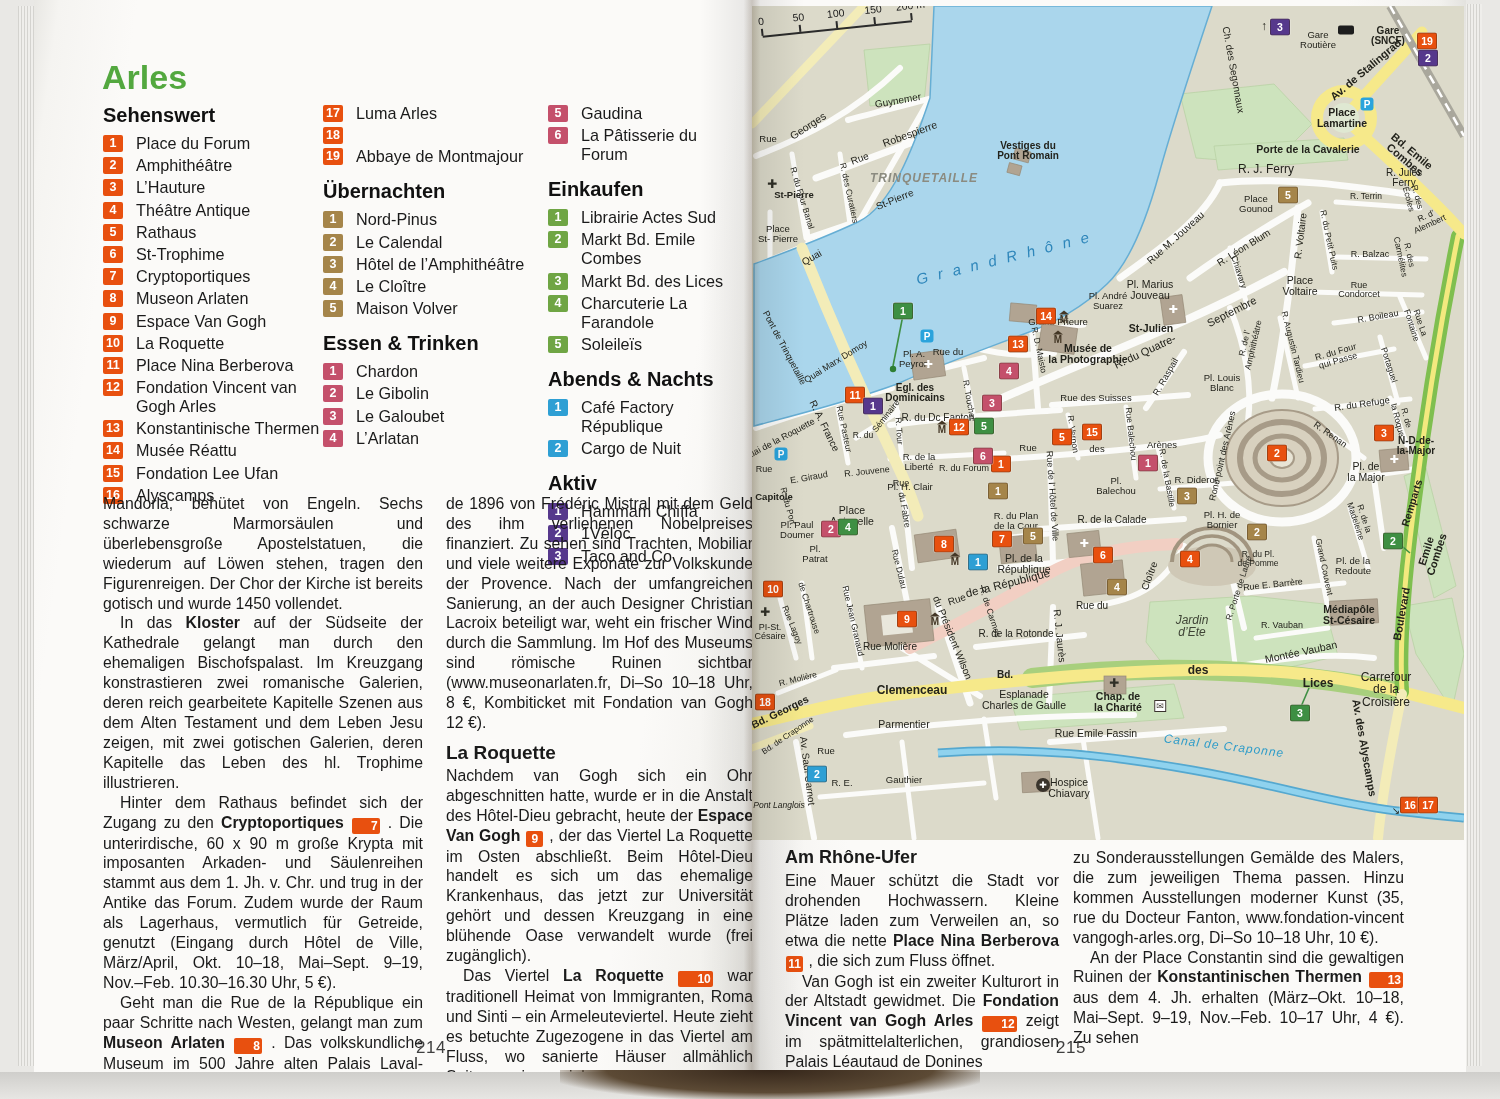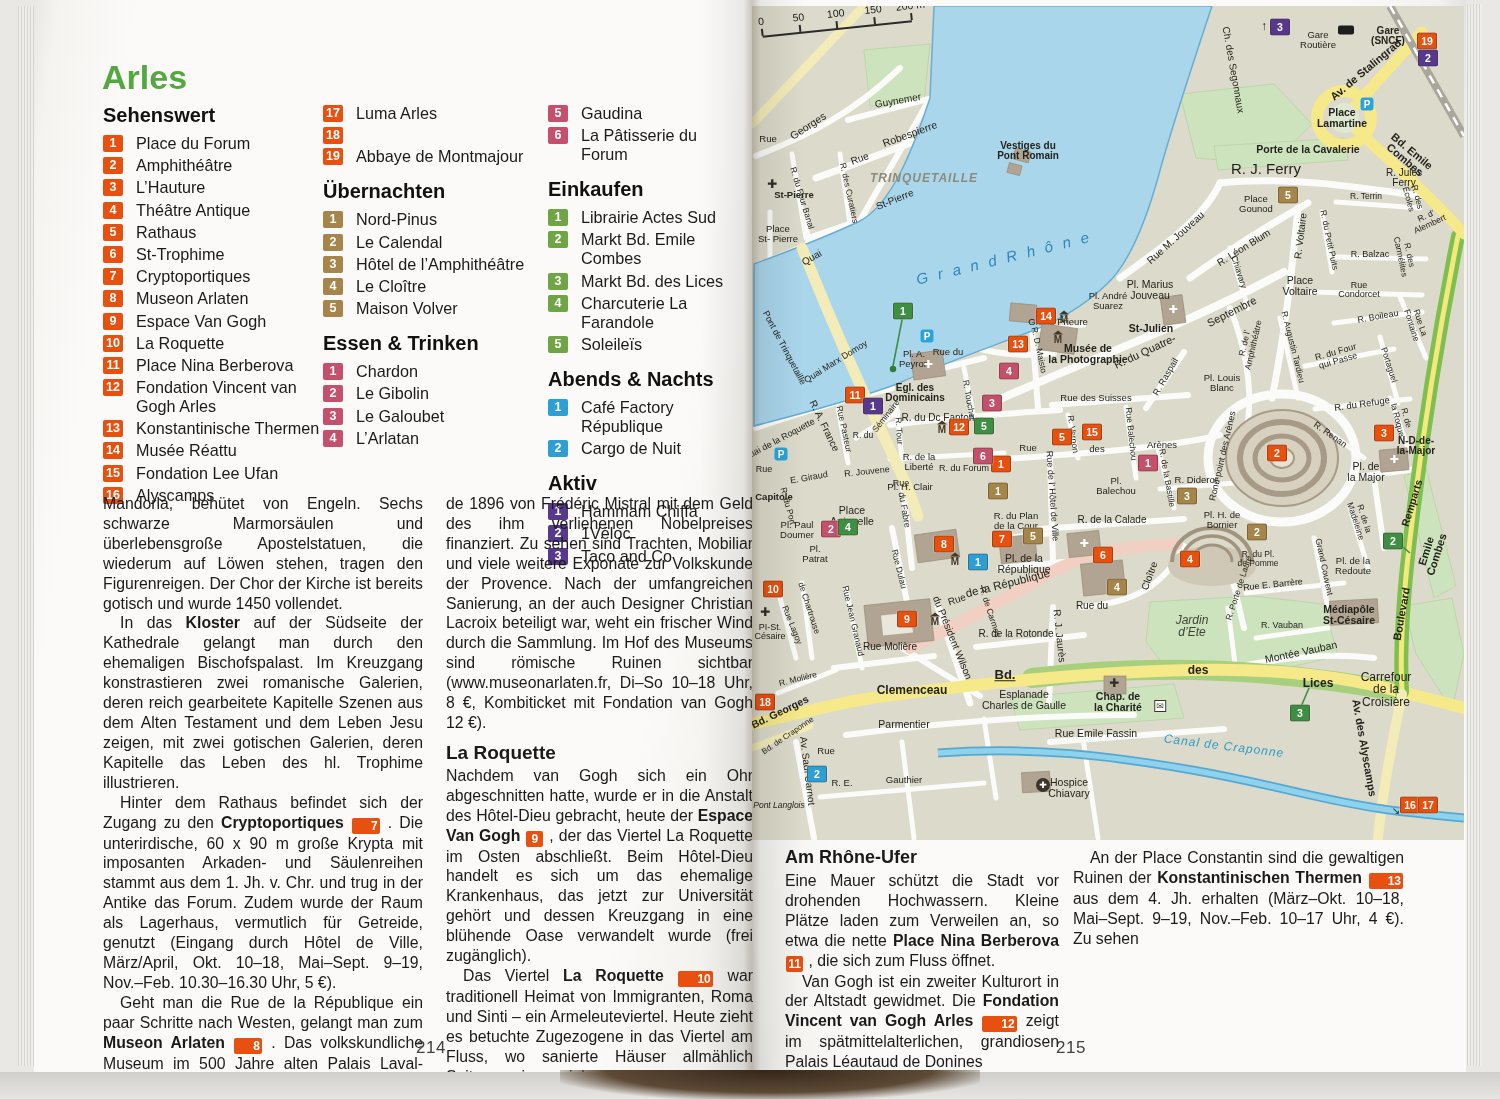--- a/index.html
+++ b/index.html
@@ -468,21 +468,21 @@
         <span class="map-lb" style="left: 72px; top: 420px; font-size: 10px; transform: translate(-50%, -50%) rotate(64deg);">R. A. France</span>
         <span class="map-lb" style="left: 614px; top: 64px; font-size: 11px; font-weight: 700; transform: translate(-50%, -50%) rotate(-40deg);">Av. de  Stalingrad</span>
         <span class="map-lb" style="left: 566px; top: 34px; font-size: 9.5px; transform: translate(-50%, -50%) rotate(0deg);">Gare
 Routière</span>
         <span class="map-lb" style="left: 636px; top: 30px; font-size: 10px; font-weight: 700; transform: translate(-50%, -50%) rotate(0deg);">Gare
 (SNCF)</span>
         <span class="map-lb" style="left: 590px; top: 112px; font-size: 10.5px; font-weight: 700; transform: translate(-50%, -50%) rotate(0deg);">Place
 Lamartine</span>
         <span class="map-lb" style="left: 656px; top: 150px; font-size: 11px; font-weight: 700; transform: translate(-50%, -50%) rotate(40deg);">Bd.  Emile  Combes</span>
         <span class="map-lb" style="left: 556px; top: 143px; font-size: 10.5px; font-weight: 700; transform: translate(-50%, -50%) rotate(0deg);">Porte de la Cavalerie</span>
-        <span class="map-lb" style="left: 514px; top: 163px; font-size: 15px; transform: translate(-50%, -50%) rotate(0deg);">R. J. Ferry</span>
+        <span class="map-lb" style="left: 514px; top: 163px; font-size: 12px; transform: translate(-50%, -50%) rotate(0deg);">R. J. Ferry</span>
         <span class="map-lb" style="left: 608px; top: 172px; font-size: 10px; transform: translate(-50%, -50%) rotate(0deg); margin-left: 44px;">R. Jules Ferry</span>
         <span class="map-lb" style="left: 504px; top: 198px; font-size: 9.5px; transform: translate(-50%, -50%) rotate(0deg);">Place
 Gounod</span>
         <span class="map-lb" style="left: 614px; top: 190px; font-size: 8.5px; transform: translate(-50%, -50%) rotate(0deg);">R. Terrin</span>
         <span class="map-lb" style="left: 661px; top: 192px; font-size: 8.5px; transform: translate(-50%, -50%) rotate(75deg);">R. des Écoles</span>
         <span class="map-lb" style="left: 676px; top: 214px; font-size: 8.5px; transform: translate(-50%, -50%) rotate(-25deg);">R. d’ Alembert</span>
         <span class="map-lb" style="left: 653px; top: 250px; font-size: 8.5px; transform: translate(-50%, -50%) rotate(78deg);">R. des Carmélites</span>
         <span class="map-lb" style="left: 618px; top: 249px; font-size: 9px; transform: translate(-50%, -50%) rotate(0deg);">R. Balzac</span>
         <span class="map-lb" style="left: 424px; top: 232px; font-size: 10px; transform: translate(-50%, -50%) rotate(-42deg);">Rue M. Jouveau</span>
         <span class="map-lb" style="left: 398px; top: 284px; font-size: 10.5px; transform: translate(-50%, -50%) rotate(0deg);">Pl. Marius
@@ -599,21 +599,21 @@
         <span class="map-lb" style="left: 585px; top: 351px; font-size: 9px; transform: translate(-50%, -50%) rotate(-16deg);">R. du Four
 qui Passe</span>
         <span class="map-lb" style="left: 541px; top: 341px; font-size: 8.5px; transform: translate(-50%, -50%) rotate(76deg);">R. Augustin Tardieu</span>
         <span class="map-lb" style="left: 610px; top: 398px; font-size: 9.5px; transform: translate(-50%, -50%) rotate(-8deg);">R. du Refuge</span>
         <span class="map-lb" style="left: 578px; top: 429px; font-size: 9px; transform: translate(-50%, -50%) rotate(35deg);">R.  Renan</span>
         <span class="map-lb" style="left: 626px; top: 311px; font-size: 9px; transform: translate(-50%, -50%) rotate(-10deg);">R. Boileau</span>
         <span class="map-lb" style="left: 317px; top: 782px; font-size: 10.5px; transform: translate(-50%, -50%) rotate(0deg);">Hospice
 Chiavary</span>
         <span class="map-lb" style="left: 272px; top: 694px; font-size: 10.5px; transform: translate(-50%, -50%) rotate(0deg);">Esplanade
 Charles de Gaulle</span>
-        <span class="map-lb" style="left: 253px; top: 669px; font-size: 13px; font-weight: 700; transform: translate(-50%, -50%) rotate(0deg); text-decoration: underline;">Bd.</span>
+        <span class="map-lb" style="left: 253px; top: 669px; font-size: 10px; font-weight: 700; transform: translate(-50%, -50%) rotate(0deg);">Bd.</span>
         <span class="map-lb" style="left: 160px; top: 684px; font-size: 12px; font-weight: 700; transform: translate(-50%, -50%) rotate(0deg);">Clemenceau</span>
         <span class="map-lb" style="left: 446px; top: 664px; font-size: 12px; font-weight: 700; transform: translate(-50%, -50%) rotate(0deg);">des</span>
         <span class="map-lb" style="left: 566px; top: 677px; font-size: 12px; font-weight: 700; transform: translate(-50%, -50%) rotate(0deg);">Lices</span>
         <span class="map-lb" style="left: 634px; top: 684px; font-size: 12px; transform: translate(-50%, -50%) rotate(0deg);">Carrefour
 de la
 Croisière</span>
         <span class="map-lb" style="left: 28px; top: 706px; font-size: 10.5px; font-weight: 700; transform: translate(-50%, -50%) rotate(-26deg);">Bd. Georges</span>
         <span class="map-lb" style="left: 36px; top: 730px; font-size: 8px; transform: translate(-50%, -50%) rotate(-34deg);">Bd. de Craponne</span>
         <span class="map-lb" style="left: 55px; top: 765px; font-size: 10px; transform: translate(-50%, -50%) rotate(83deg);">Av. Sadi Carnot</span>
         <span class="map-lb" style="left: 74px; top: 745px; font-size: 9.5px; transform: translate(-50%, -50%) rotate(0deg);">Rue</span>
@@ -690,20 +690,21 @@
         <span class="map-ic ic-env" style="left: 408px; top: 700px;">✉</span>
       </div>
   </div>
 
   <div class="bodycol" id="rcol1">
       <h3>Am Rhône-Ufer</h3>
       <p>Eine Mauer schützt die Stadt vor drohenden Hochwassern. Kleine Plätze laden zum Verweilen an, so etwa die nette <b>Place Nina Berberova</b> <span class="mk" style="background: rgb(232, 80, 15);">11</span> , die sich zum Fluss öffnet.</p>
       <p class="ind">Van Gogh ist ein zweiter Kulturort in der Altstadt gewidmet. Die <b>Fondation Vincent van Gogh Arles</b> <span class="mk" style="background: rgb(232, 80, 15);">12</span> zeigt im spätmittelalterlichen, grandiosen Palais Léautaud de Donines</p>
     </div>
   <div class="bodycol" id="rcol2">
+      <p>zu Sonderausstellungen Gemälde des Malers, die zum jeweiligen Thema passen. Hinzu kommen Ausstellungen moderner Kunst (35, rue du Docteur Fanton, www.fondation-vincent vangogh-arles.org, Di–So 10–18 Uhr, 10 €).</p>
       <p class="ind">An der Place Constantin sind die gewaltigen Ruinen der <b>Konstantinischen Thermen</b> <span class="mk" style="background: rgb(232, 80, 15);">13</span> aus dem 4. Jh. erhalten (März–Okt. 10–18, Mai–Sept. 9–19, Nov.–Feb. 10–17 Uhr, 4 €). Zu sehen</p>
     </div>
 
   <div class="pgnum" id="pg-left">214</div>
   <div class="pgnum" id="pg-right">215</div>
 
   <div id="spine"></div>
   <div id="bottom-strip"></div>
   <div id="book-bottom"></div>
 </div>

